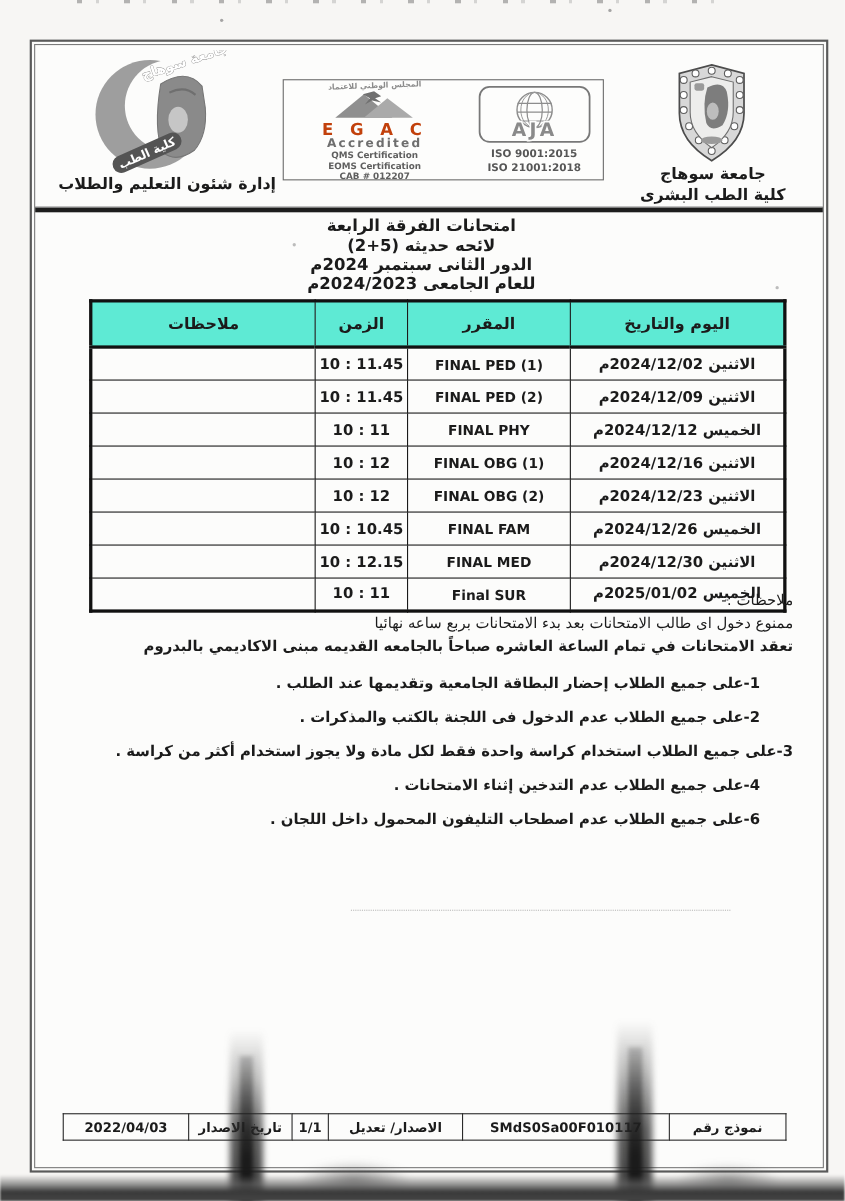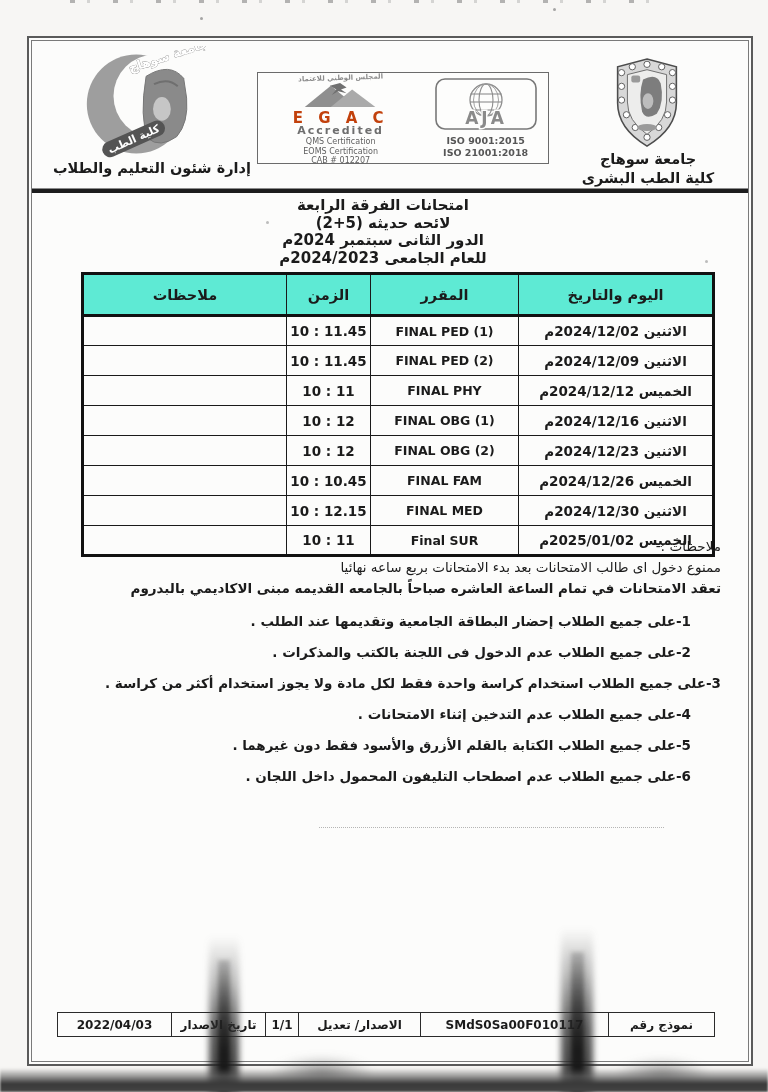--- a/index.html
+++ b/index.html
@@ -18,21 +18,21 @@
   
   .crescent-logo{position:absolute;left:42px;top:8px;width:168px;height:115px;}
   .dept-caption{position:absolute;left:12px;top:122px;width:222px;text-align:center;
     font-size:14.5px;font-weight:bold;direction:rtl;}
   .cert-box{position:absolute;left:228px;top:34px;width:292px;height:92px;
     border:1.5px solid #6b6b6b;display:flex;box-sizing:border-box;background:#fdfdfc;}
   .egac{width:57%;text-align:center;padding-top:1px;color:#6e6e6e;}
   .egac .arc{font-size:7px;font-weight:bold;direction:rtl;color:#8b8b8b;transform:rotate(-2deg);}
   .egac .name{font-size:15px;font-weight:bold;letter-spacing:5px;color:#c2410c;line-height:13px;}
   .egac .accredited{font-size:11px;font-weight:bold;letter-spacing:2px;color:#6e6e6e;line-height:12px;}
-  .egac .small{font-size:8px;font-weight:normal;line-height:9.5px;color:#5f5f5f;}
+  .egac .small{font-size:8px;font-weight:bold;line-height:9.5px;color:#5f5f5f;}
   .aja{width:43%;text-align:center;color:#6e6e6e;padding-top:4px;}
   .aja .small{font-size:9.5px;font-weight:bold;line-height:11.5px;color:#565656;}
   .shield-logo{position:absolute;left:578px;top:18px;width:80px;height:94px;}
   .uni-text{position:absolute;left:540px;top:112px;width:158px;text-align:center;
     font-size:14.5px;font-weight:bold;line-height:19px;direction:rtl;}
   .header-rule{position:absolute;left:3px;right:3px;top:150px;height:4px;
     background:#1d1d1d;border-top:1px solid #8c8c8c;}
   
   .title-block{position:absolute;left:0;right:14px;top:159px;text-align:center;direction:rtl;
     font-size:15px;font-weight:bold;line-height:17.5px;}
@@ -249,21 +249,20 @@
   </table>
 
   <div class="notes">
     <div class="heading">ملاحظات :-</div>
     <div class="intro">ممنوع دخول اى طالب الامتحانات بعد بدء الامتحانات بربع ساعه نهائيا</div>
     <div class="intro-bold">تعقد الامتحانات في تمام الساعة العاشره صباحاً بالجامعه القديمه مبنى الاكاديمي بالبدروم</div>
     <div class="item">1-على جميع الطلاب إحضار البطاقة الجامعية وتقديمها عند الطلب .</div>
     <div class="item">2-على جميع الطلاب عدم الدخول فى اللجنة بالكتب والمذكرات .</div>
     <div class="item wide">3-على جميع الطلاب استخدام كراسة واحدة فقط لكل مادة ولا يجوز استخدام أكثر من كراسة .</div>
     <div class="item">4-على جميع الطلاب عدم التدخين إثناء الامتحانات .</div>
-    <div class="item">5-على جميع الطلاب الكتابة بالقلم الأزرق والأسود فقط دون غيرهما .</div>
     <div class="item">6-على جميع الطلاب عدم اصطحاب التليفون المحمول داخل اللجان .</div>
   </div>
   <div class="dotline"></div>
 
   <table class="footer-table">
     <colgroup>
       <col style="width:106px">
         <col style="width:188px">
         <col style="width:122px">
       <col style="width:33px">

